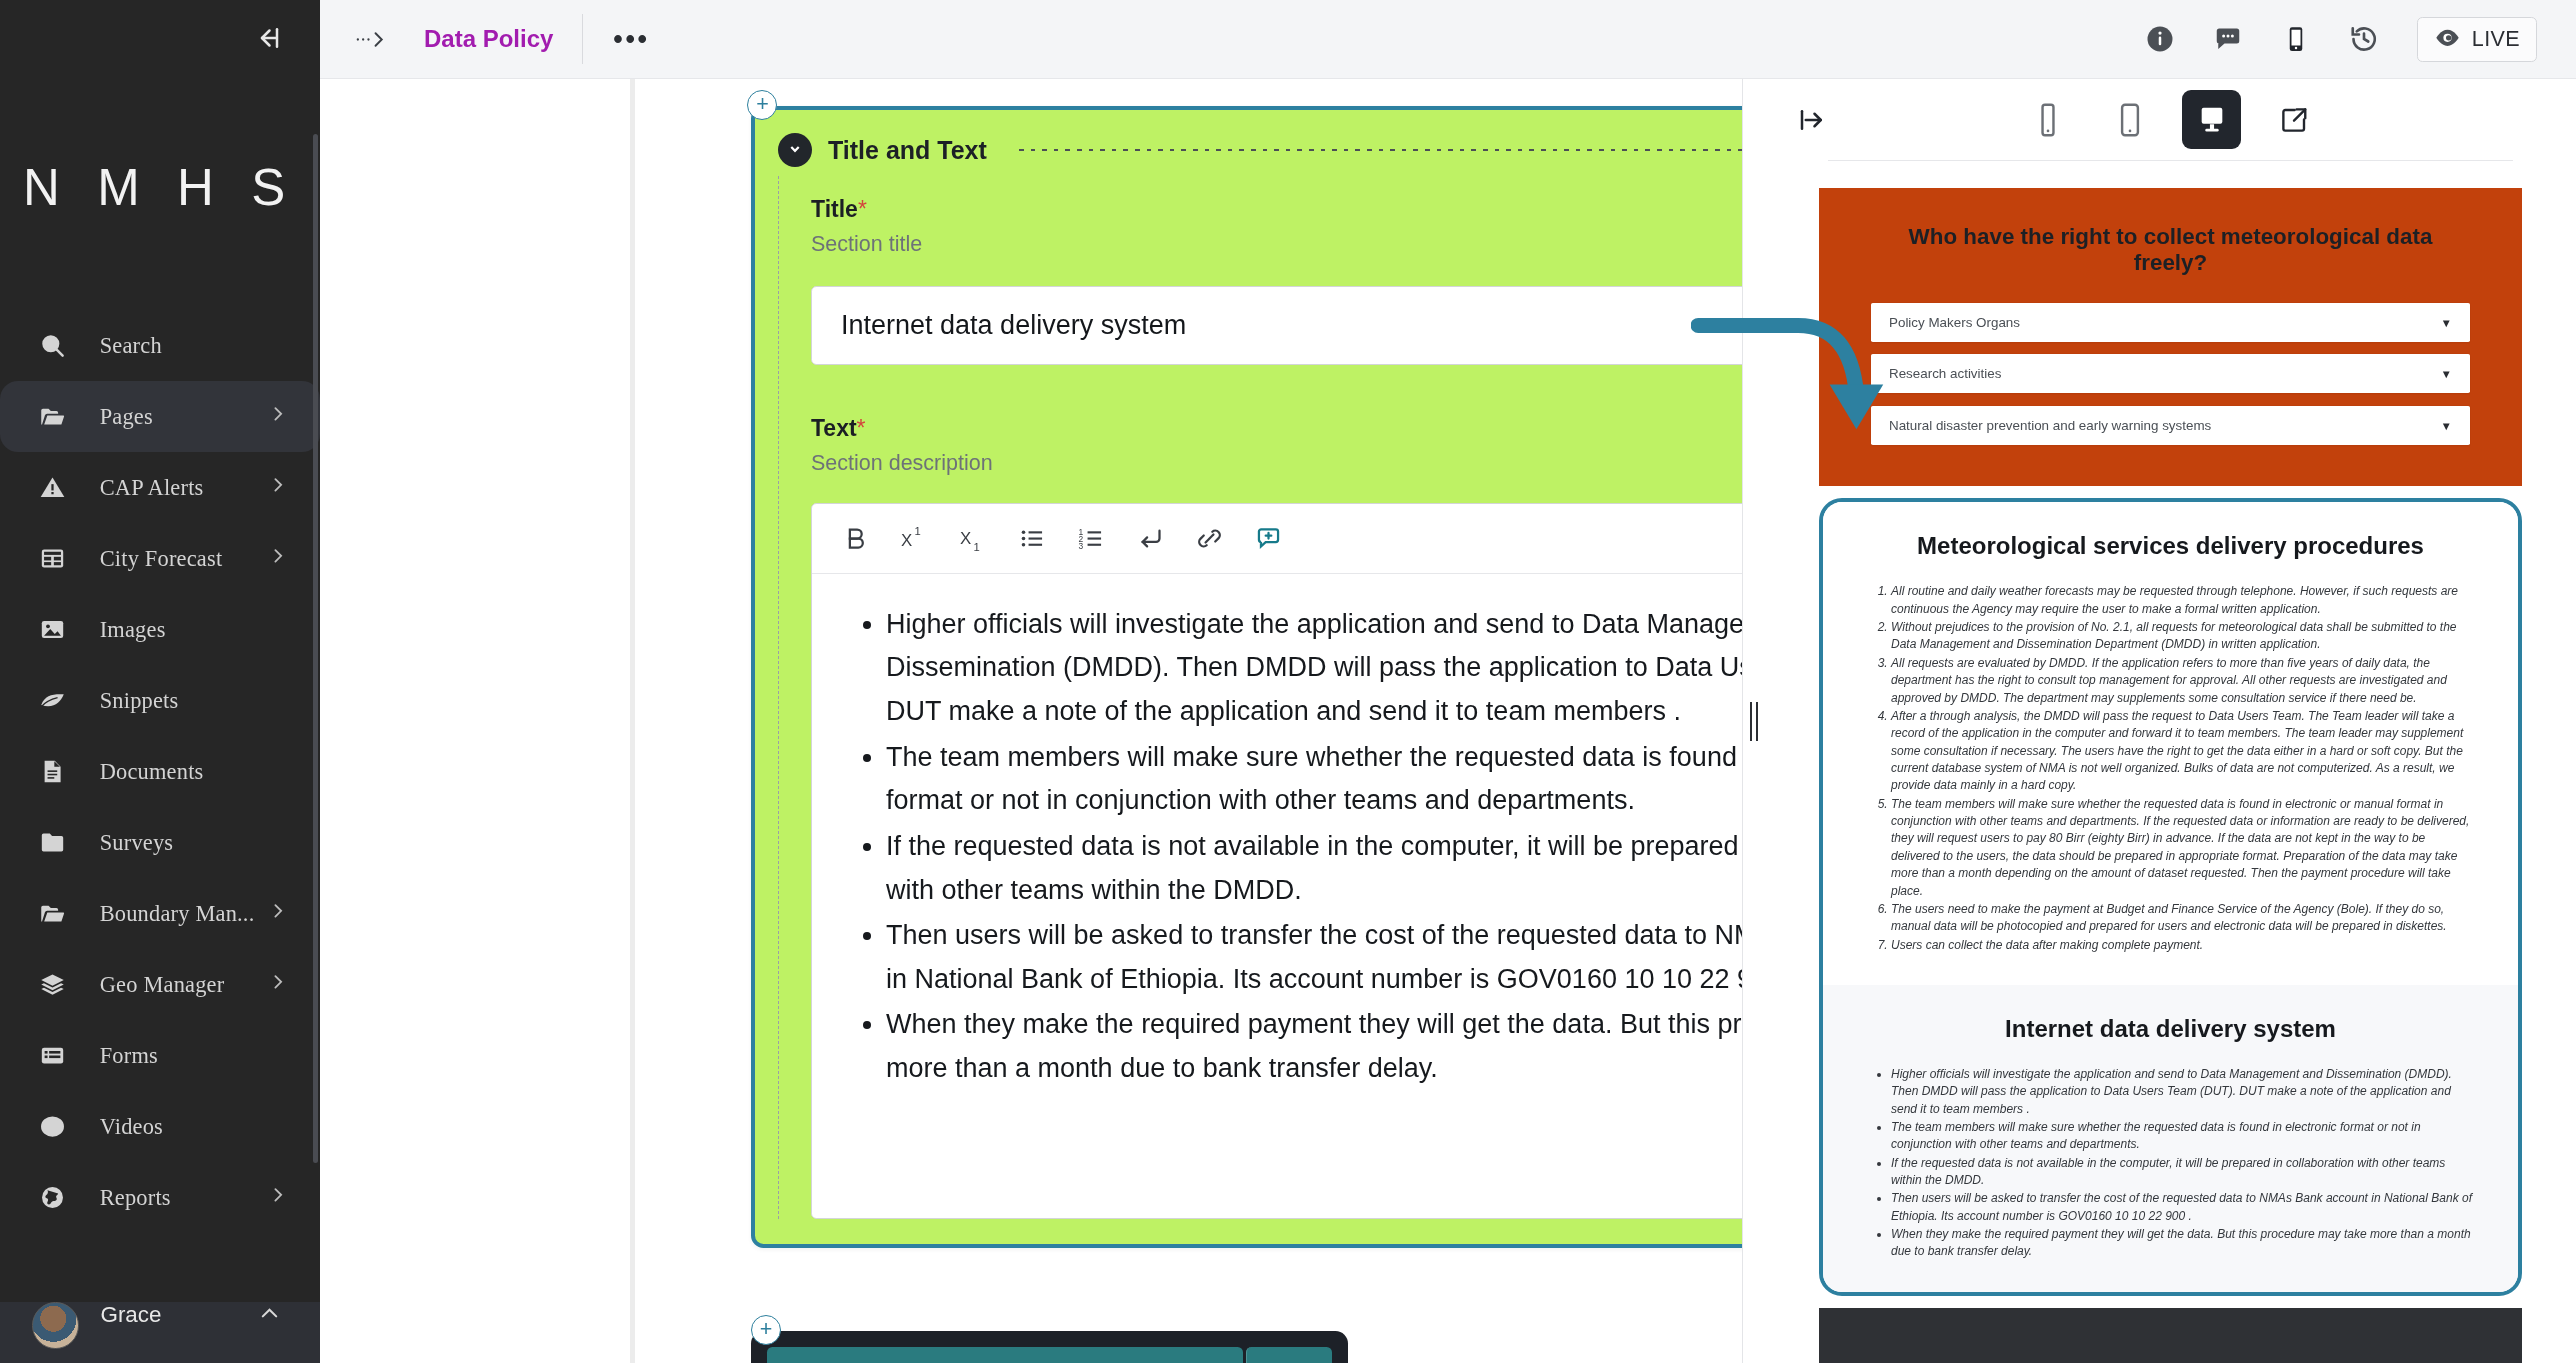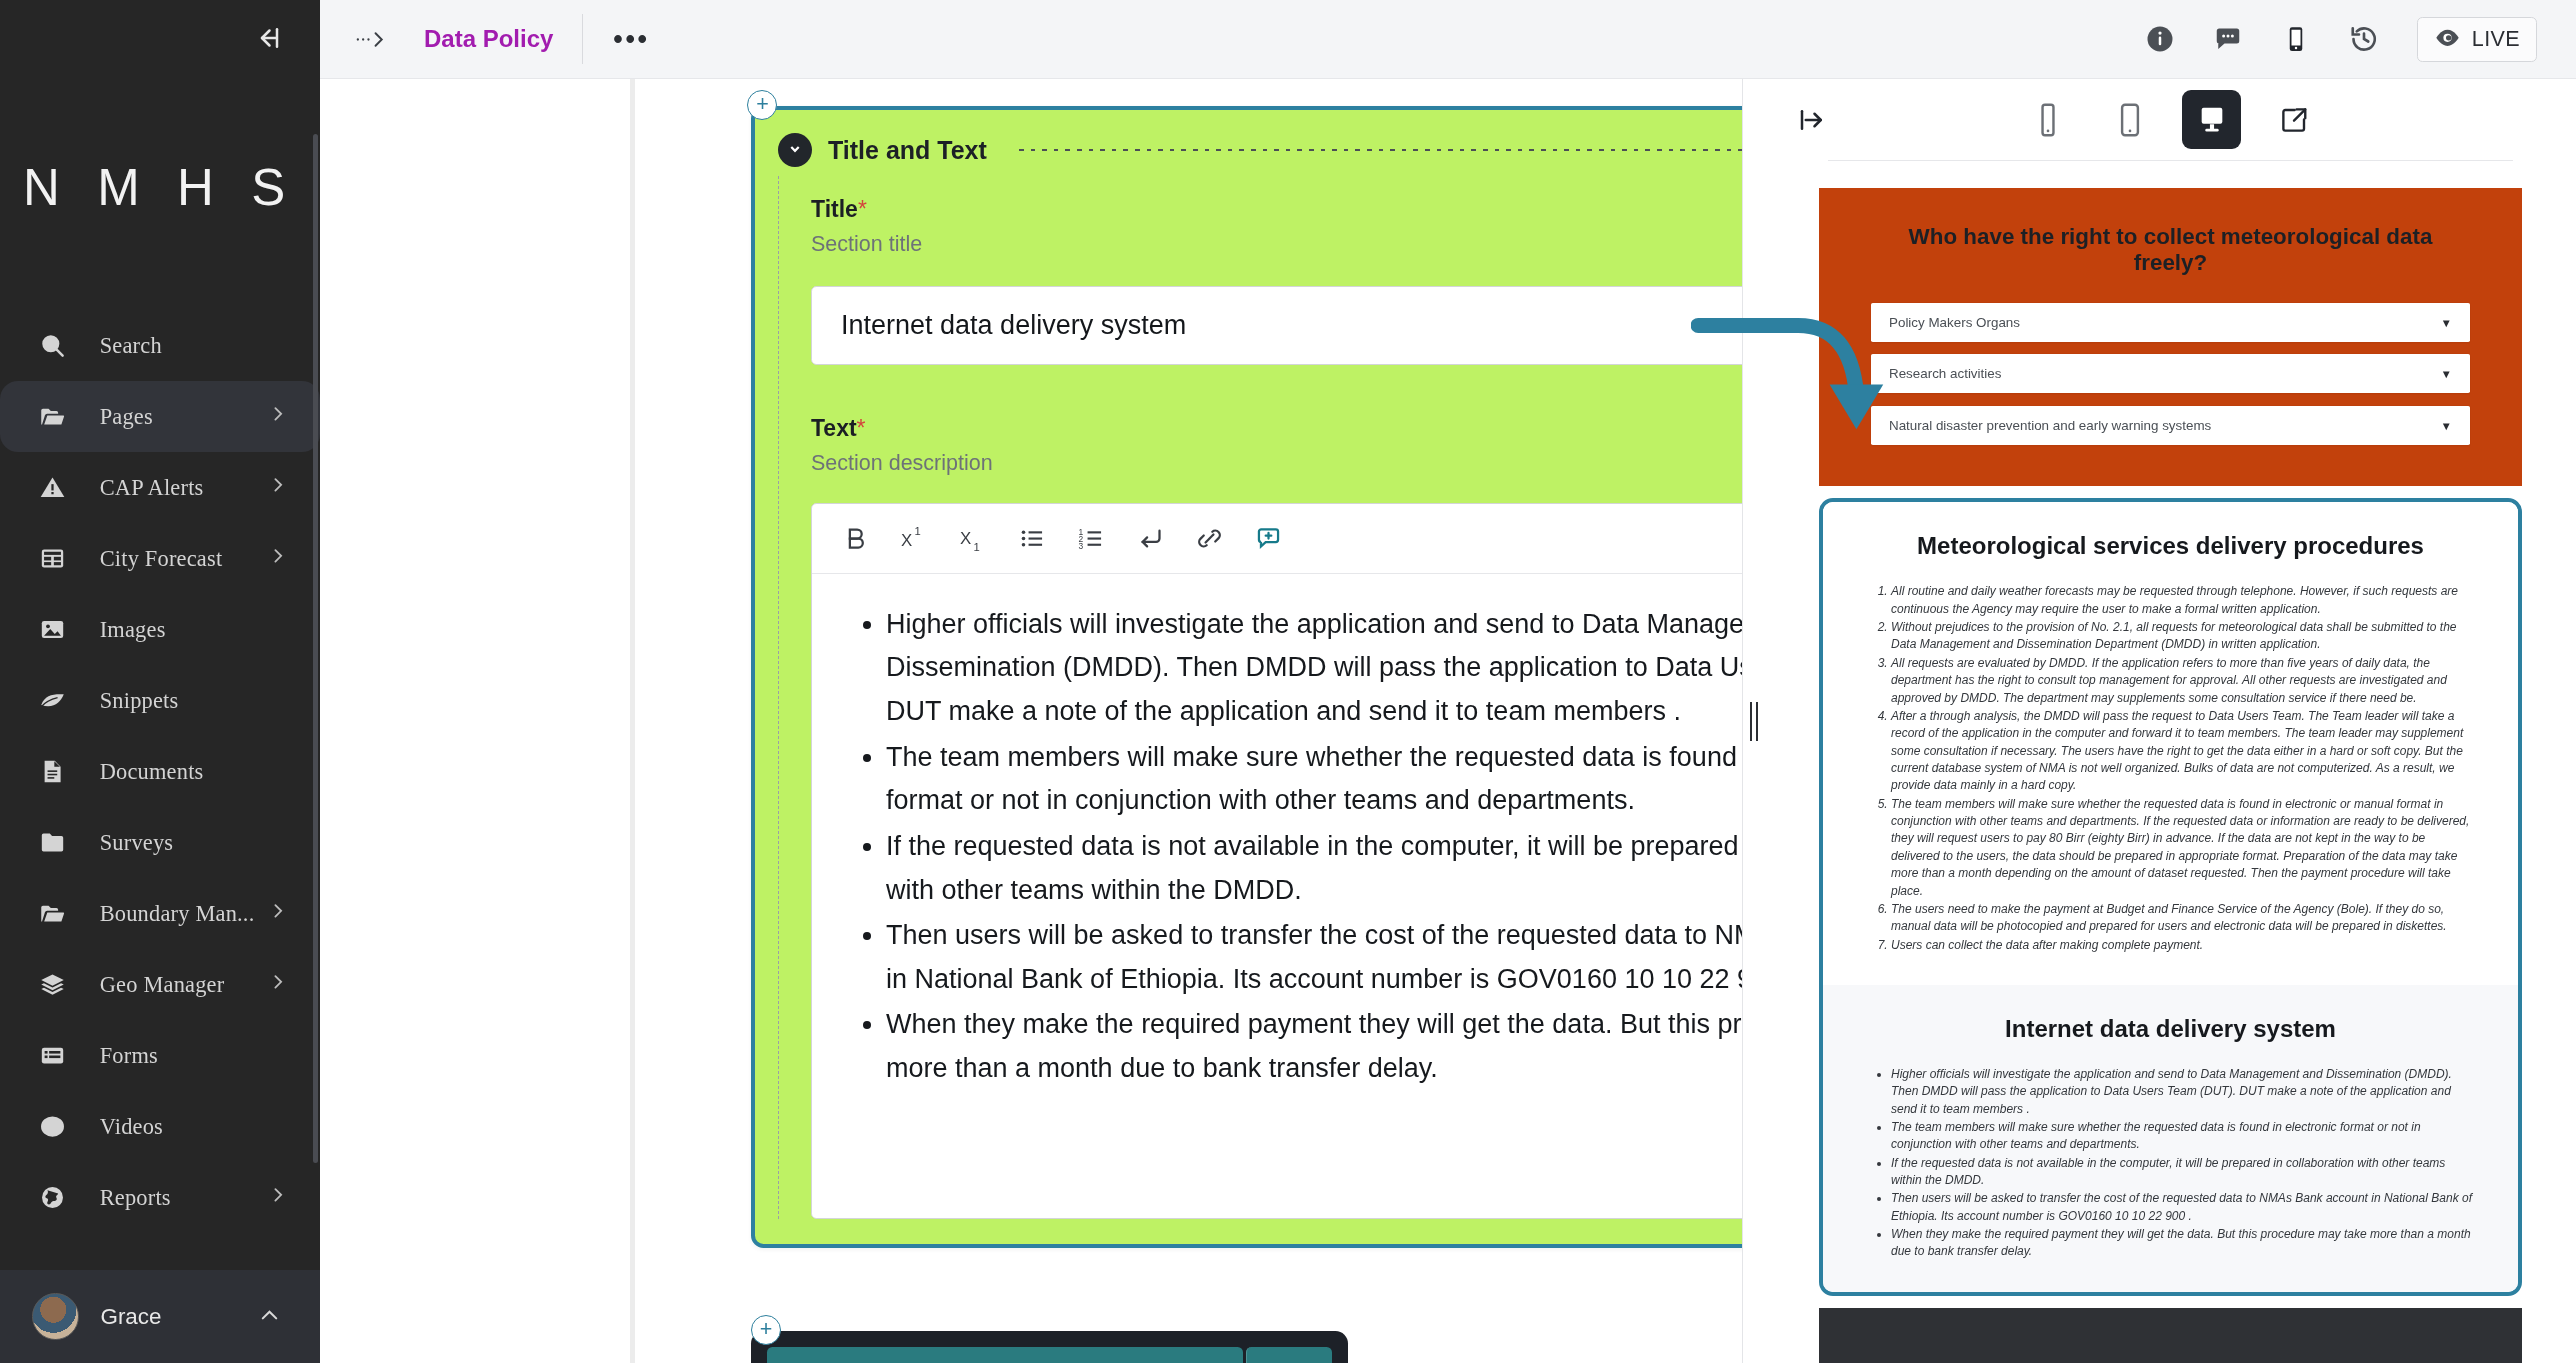--- a/index.html
+++ b/index.html
@@ -41,21 +41,21 @@
   }
   .sb-item .ic svg { width: 27px; height: 27px; fill: #d4d4d4; }
   .sb-item .lbl { margin-left: 19.7px; white-space: nowrap; letter-spacing: 0.2px;}
   .sb-item .chev { position: absolute; right: 32px; color: #bdbdbd; }
   .sb-item .chev svg { width: 19.7px; height: 19.7px; }
   .sb-scroll {
     position: absolute; left: 313px; top: 134px; width: 5.4px; height: 1029px;
     background: #4a4c52; border-radius: 2.7px;
   }
   .sb-user {
-    height: 93px; background: #2e3036; display: flex; align-items: center;
+    height: 61px; background: #2e3036; display: flex; 
     padding-left: 32px; position: relative;
   }
   .sb-user .avatar {
     width: 47px; height: 47px; border-radius: 50%;
     background: radial-gradient(circle at 45% 35%, #8d6a4f 0 34%, #3b5a73 34% 60%, #c7b299 60% 100%);
     border: 1.8px solid #5a5a5a; flex: 0 0 47px;
   }
   .sb-user .uname { margin-left: 21.5px; font-size: 22.4px; color: #e8e8e8; }
   .sb-user .upchev { position: absolute; right: 39px; }
   .sb-user .upchev svg { width: 23px; height: 23px; }
@@ -199,21 +199,21 @@
   }
   .pv-faq h3 { font-size: 22.4px; text-align: center; color: #1d2025; font-weight: 700; margin-bottom: 27px; }
   .pv-acc {
     background: #fff; height: 39px; border-radius: 1.8px; display: flex; align-items: center;
     padding: 0 18px; margin-bottom: 12.5px; box-shadow: 0 0.9px 1.8px rgba(0,0,0,.07);
     font-size: 13.4px; color: #4a4f55;
   }
   .pv-acc .caret { margin-left: auto; color: #2a2d32; font-size: 11.6px; }
 
   .pv-section {
-    border: 4.5px solid #2d80a0; border-radius: 14px; margin-top: 12.5px; overflow: hidden;
+    border: 4.5px solid #2d80a0; border-radius: 23px; margin-top: 12.5px; overflow: hidden;
   }
   .pv-block { background: #ffffff; padding: 30px 41px 30px 41px; }
   .pv-block.alt { background: #f7f8fa; }
   .pv-block h2 { text-align: center; font-size: 24px; font-weight: 700; color: #16191d; margin-bottom: 23px; }
   .pv-block ol, .pv-block ul { padding-left: 27px; }
   .pv-block li { font-size: 12px; line-height: 1.45; color: #34383d; margin-bottom: 0.9px; font-style: italic; }
 
   .pv-footer { background: #2f3135; padding: 41px 50px 27px 50px; margin-top: 12.5px; }
   .pv-footer-top { display: flex; gap: 9px; }
   .pv-fcol { flex: 1 1 0; padding-top: 12.5px; }

